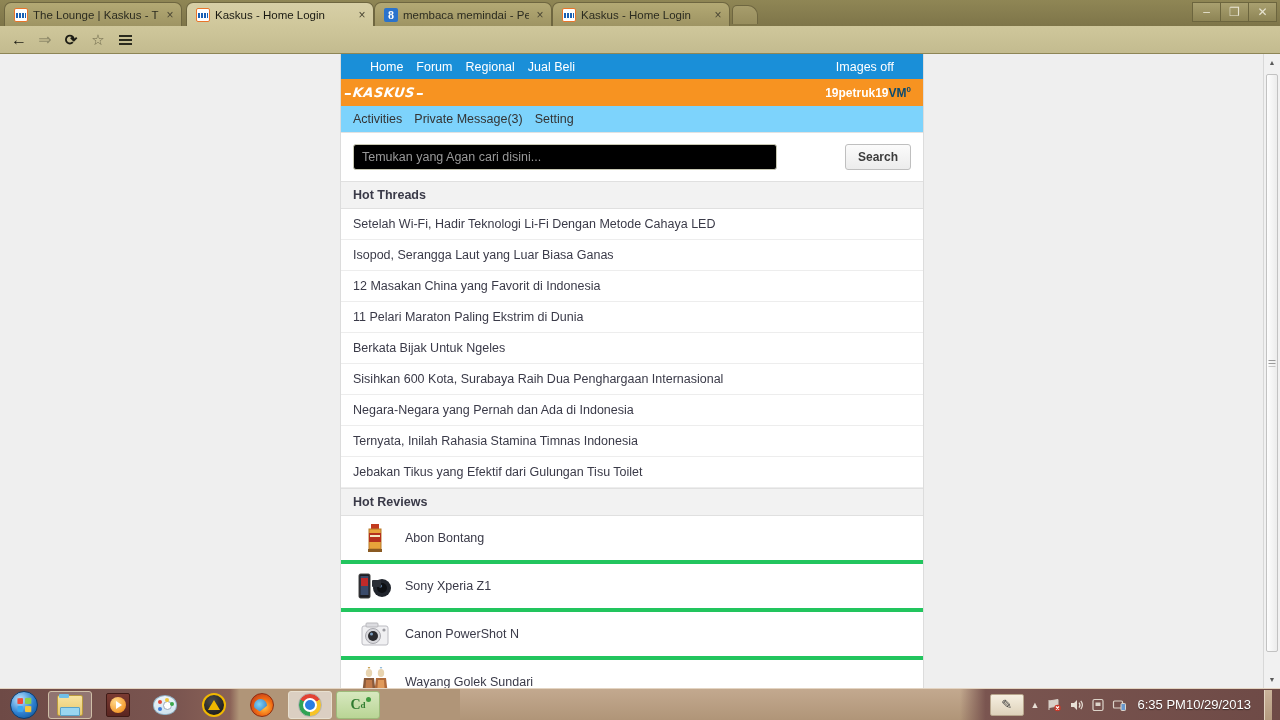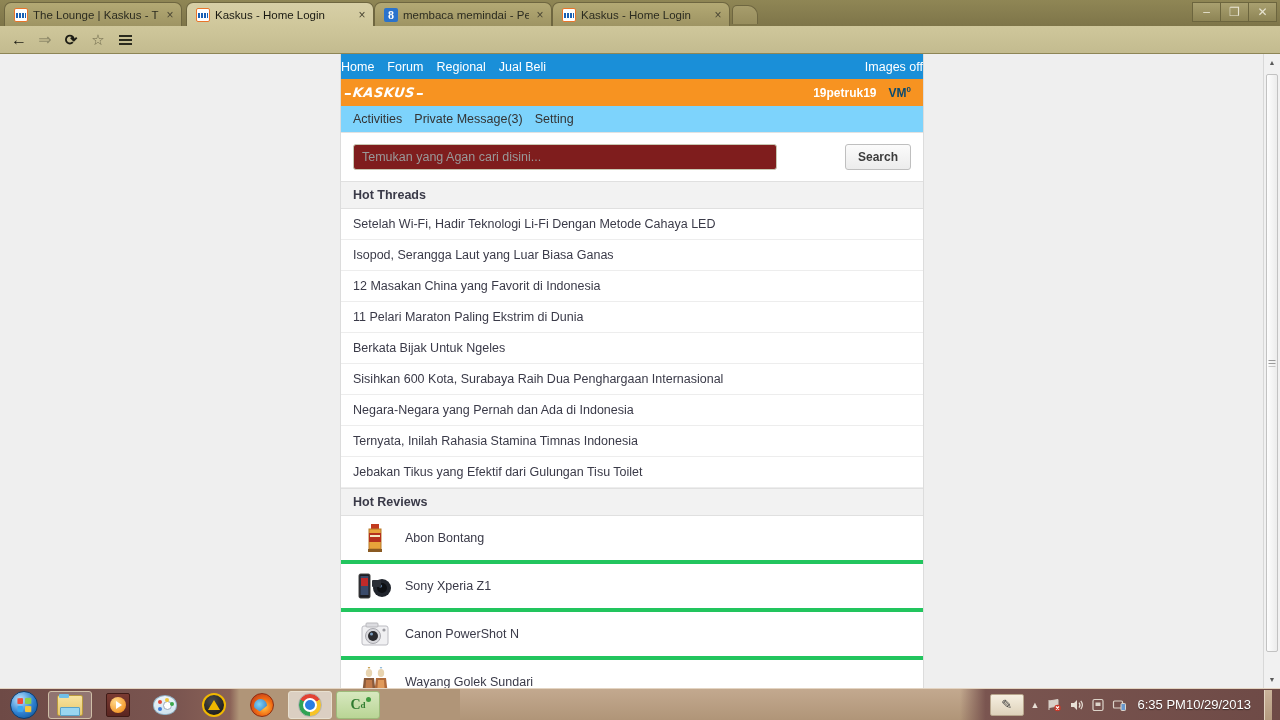--- a/index.html
+++ b/index.html
@@ -125,21 +125,21 @@
   .page {
     position: absolute; left: 340px; top: 0;
     width: 584px; min-height: 634px;
     background: #fff;
     border-left: 1px solid #dcdcdc; border-right: 1px solid #dcdcdc;
   }
 
   
   .bluebar {
     background: #1a8fd8; height: 25px;
-    display: flex; align-items: center; padding: 0 0;
+    display: flex; align-items: center; padding: 0 29px;
     justify-content: space-between;
   }
   .bluebar-left { display: flex; gap: 13px; }
   .bluebar a {
     color: #fff; font-size: 12.5px; text-decoration: none; white-space: nowrap;
   }
   .images-off { color:#fff; font-size:12.5px; }
 
   
   .orangebar {
@@ -151,40 +151,40 @@
     font-family: "DejaVu Sans", sans-serif;
     font-weight: bold; font-size: 13px; color: #fff;
     letter-spacing: 0.5px; position: relative;
     font-style: italic; transform: skewX(-6deg);
   }
   .logo::before, .logo::after {
     content:''; position:absolute; top: 50%; width: 6px; height: 2px; background:#fff;
   }
   .logo::before { left: -8px; }
   .logo::after { right: -8px; }
-  .user-area { display:flex; align-items:center; gap: 12px; }
+  .user-area { display:flex; align-items:center; }
   .username { color:#fff; font-size:12px; font-weight:bold; }
   .vm { color:#0c4a6e; font-size:12px; font-weight:bold; }
   .vm sup { font-size: 8px; }
 
   
   .subnav {
     height: 27px; display: flex; align-items: center; gap: 12px;
     padding: 0 12px; background:#7dd3fc; border-bottom: 1px solid #e2e2e2;
     font-size: 12.5px; color: #333;
   }
   .subnav span { white-space: nowrap; }
 
   
   .searchrow {
     display: flex; align-items: center; padding: 11px 12px;
     gap: 10px; background: #fff;
   }
   .searchinput {
-    flex: 1 1 auto; height: 26px; background: #7f1d1d;
+    flex: 1 1 auto; height: 26px; background: #000000;
     border: 1px solid #c8c8b4; border-radius: 3px;
     padding: 0 8px; font-size: 12.5px; color: #999;
     font-family: "Liberation Sans", sans-serif;
     display: flex; align-items: center;
     max-width: 424px;
   }
   .searchbtn {
     width: 66px; height: 26px; margin-left: auto;
     background: linear-gradient(#fbfbfb,#ececec);
     border: 1px solid #bfbfbf; border-radius: 3px;

